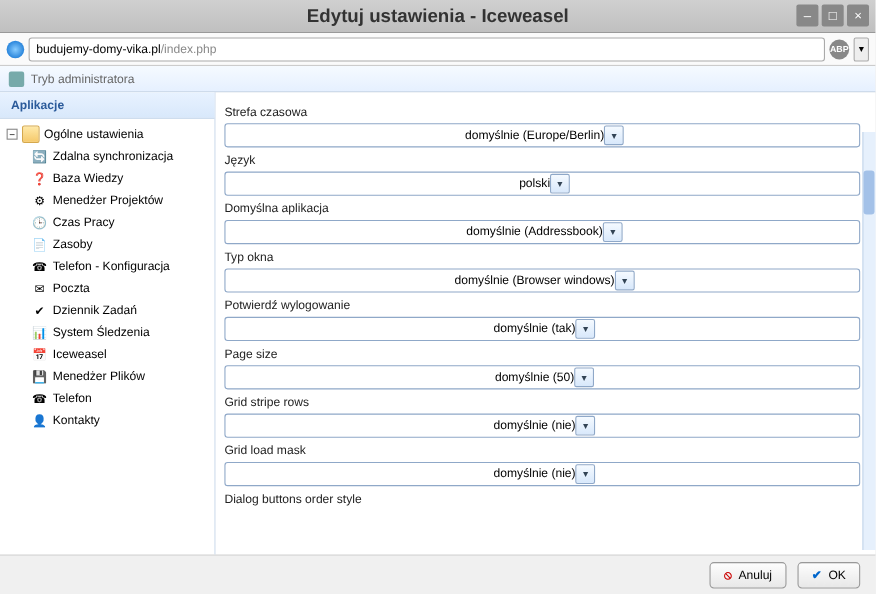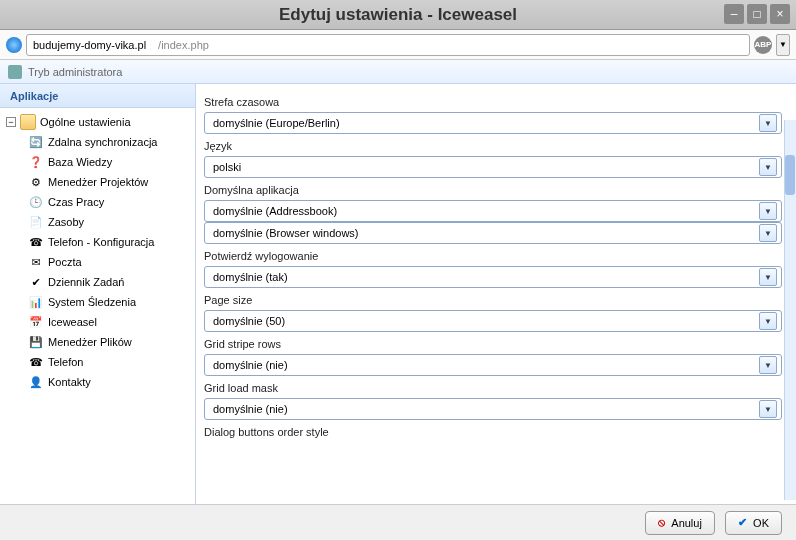--- a/index.html
+++ b/index.html
@@ -3,39 +3,39 @@
 <meta charset="utf-8">
 <style>
 * { box-sizing: border-box; margin: 0; padding: 0; font-family: Arial, sans-serif; font-size: 11px; }
 body { background: #e8e8e8; width: 796px; height: 540px; overflow: hidden; }
 .titlebar { height: 30px; background: linear-gradient(#d0d0d0,#c0c0c0); display: flex; align-items: center; justify-content: center; position: relative; border-bottom: 1px solid #999; }
 .titlebar-title { font-weight: bold; font-size: 17px; color: #333; }
 .titlebar-btns { position: absolute; right: 6px; top: 4px; display: flex; gap: 3px; }
 .titlebar-btn { width: 20px; height: 20px; background: #888; border-radius: 2px; color: #fff; display: flex; align-items: center; justify-content: center; font-size: 12px; cursor: pointer; }
 .addrbar { height: 30px; background: #fafafa; border-bottom: 1px solid #ccc; display: flex; align-items: center; padding: 0 6px; gap: 4px; }
 .globe { width: 16px; height: 16px; border-radius: 50%; background: radial-gradient(#8cf,#06c); }
-.addr { flex: 1; height: 22px; border: 1px solid #aaa; border-radius: 3px; padding: 0 6px; display: flex; align-items: center; background: #fff; gap: 12px; }
+.addr { flex: 1; height: 22px; border: 1px solid #aaa; border-radius: 3px; padding: 0 6px; display: flex; align-items: center; background: #fff; }
 .addr .host { color: #000; }
 .addr .path { color: #888; }
 .abp { width: 18px; height: 18px; border-radius: 50%; background: #888; color: #fff; font-size: 8px; display: flex; align-items: center; justify-content: center; font-weight: bold; }
 .dd { width: 14px; height: 22px; background: #eee; border: 1px solid #aaa; border-radius: 2px; display: flex; align-items: center; justify-content: center; font-size: 8px; }
 .toolbar { height: 24px; background: linear-gradient(#f5faff,#e6f0ff); border-bottom: 1px solid #c3d5ea; display: flex; align-items: center; padding: 0 8px; gap: 6px; color: #666; }
 .tool-ico { width: 14px; height: 14px; background: #7aa; border-radius: 2px; }
 .main { display: flex; height: 420px; }
 .sidebar { width: 196px; border-right: 1px solid #c3d5ea; background: #fff; display: flex; flex-direction: column; }
 .panel-header { height: 24px; background: linear-gradient(#e8f2ff,#d8e8fb); border-bottom: 1px solid #c3d5ea; color: #2a5a9a; font-weight: bold; padding: 0 10px; display: flex; align-items: center; font-size: 11px; }
 .tree { padding: 4px 0; overflow-y: auto; flex: 1; }
 .tree-root { display: flex; align-items: center; gap: 4px; padding: 2px 6px; color: #000; }
 .tree-item { display: flex; align-items: center; gap: 4px; padding: 2px 6px 2px 28px; color: #000; cursor: pointer; }
 .ico { width: 16px; height: 16px; display: inline-flex; align-items: center; justify-content: center; font-size: 11px; }
 .ico-folder { background: linear-gradient(#ffe9a8,#f5c96b); border: 1px solid #d5a84c; border-radius: 2px; }
 .content { flex: 1; display: flex; flex-direction: column; background: #fff; }
 .form-scroll { flex: 1; overflow-y: auto; padding: 6px 14px 6px 8px; position: relative; }
 .field-label { margin: 6px 0 4px 0; color: #222; }
-.select { height: 22px; border: 1px solid #8fa8c8; border-radius: 3px; background: #fff; display: flex; align-items: center; padding: 0 4px 0 8px; justify-content: space-between; cursor: pointer; }
+.select { height: 22px; border: 1px solid #8fa8c8; border-radius: 3px; background: #fff; display: flex; align-items: center; padding: 0 4px 0 8px; justify-content: center; cursor: pointer; }
 .select-btn { width: 18px; height: 18px; background: linear-gradient(#f5faff,#d8e8fb); border: 1px solid #8fa8c8; border-radius: 2px; display: flex; align-items: center; justify-content: center; font-size: 8px; color: #345; }
 .outer-scroll { position: absolute; right: 0; top: 120px; width: 12px; height: 380px; background: #e6f0fc; border-left: 1px solid #c3d5ea; }
 .outer-thumb { position: absolute; right: 1px; top: 155px; width: 10px; height: 40px; background: #a3c1e8; border-radius: 3px; }
 .footer { height: 36px; background: #f0f0f0; border-top: 1px solid #ccc; display: flex; align-items: center; justify-content: flex-end; padding: 0 14px; gap: 10px; }
 .btn { height: 24px; padding: 0 12px; background: linear-gradient(#fdfdfd,#e8e8e8); border: 1px solid #999; border-radius: 4px; display: flex; align-items: center; gap: 6px; cursor: pointer; }
 .btn-ico-cancel { color: #c00; font-weight: bold; }
 .btn-ico-ok { color: #06c; font-weight: bold; }
 .minus { width: 10px; height: 10px; display: inline-flex; align-items: center; justify-content: center; border: 1px solid #888; font-size: 9px; line-height: 1; }
 </style>
 </head>
@@ -142,20 +142,21 @@
           <div class="field-label">Język</div>
           <div class="select">
             <span>polski</span>
             <span class="select-btn">▼</span>
           </div>
           <div class="field-label">Domyślna aplikacja</div>
           <div class="select">
             <span>domyślnie (Addressbook)</span>
             <span class="select-btn">▼</span>
           </div>
+          <div class="field-label">Typ okna</div>
           <div class="select">
             <span>domyślnie (Browser windows)</span>
             <span class="select-btn">▼</span>
           </div>
           <div class="field-label">Potwierdź wylogowanie</div>
           <div class="select">
             <span>domyślnie (tak)</span>
             <span class="select-btn">▼</span>
           </div>
           <div class="field-label">Page size</div>

